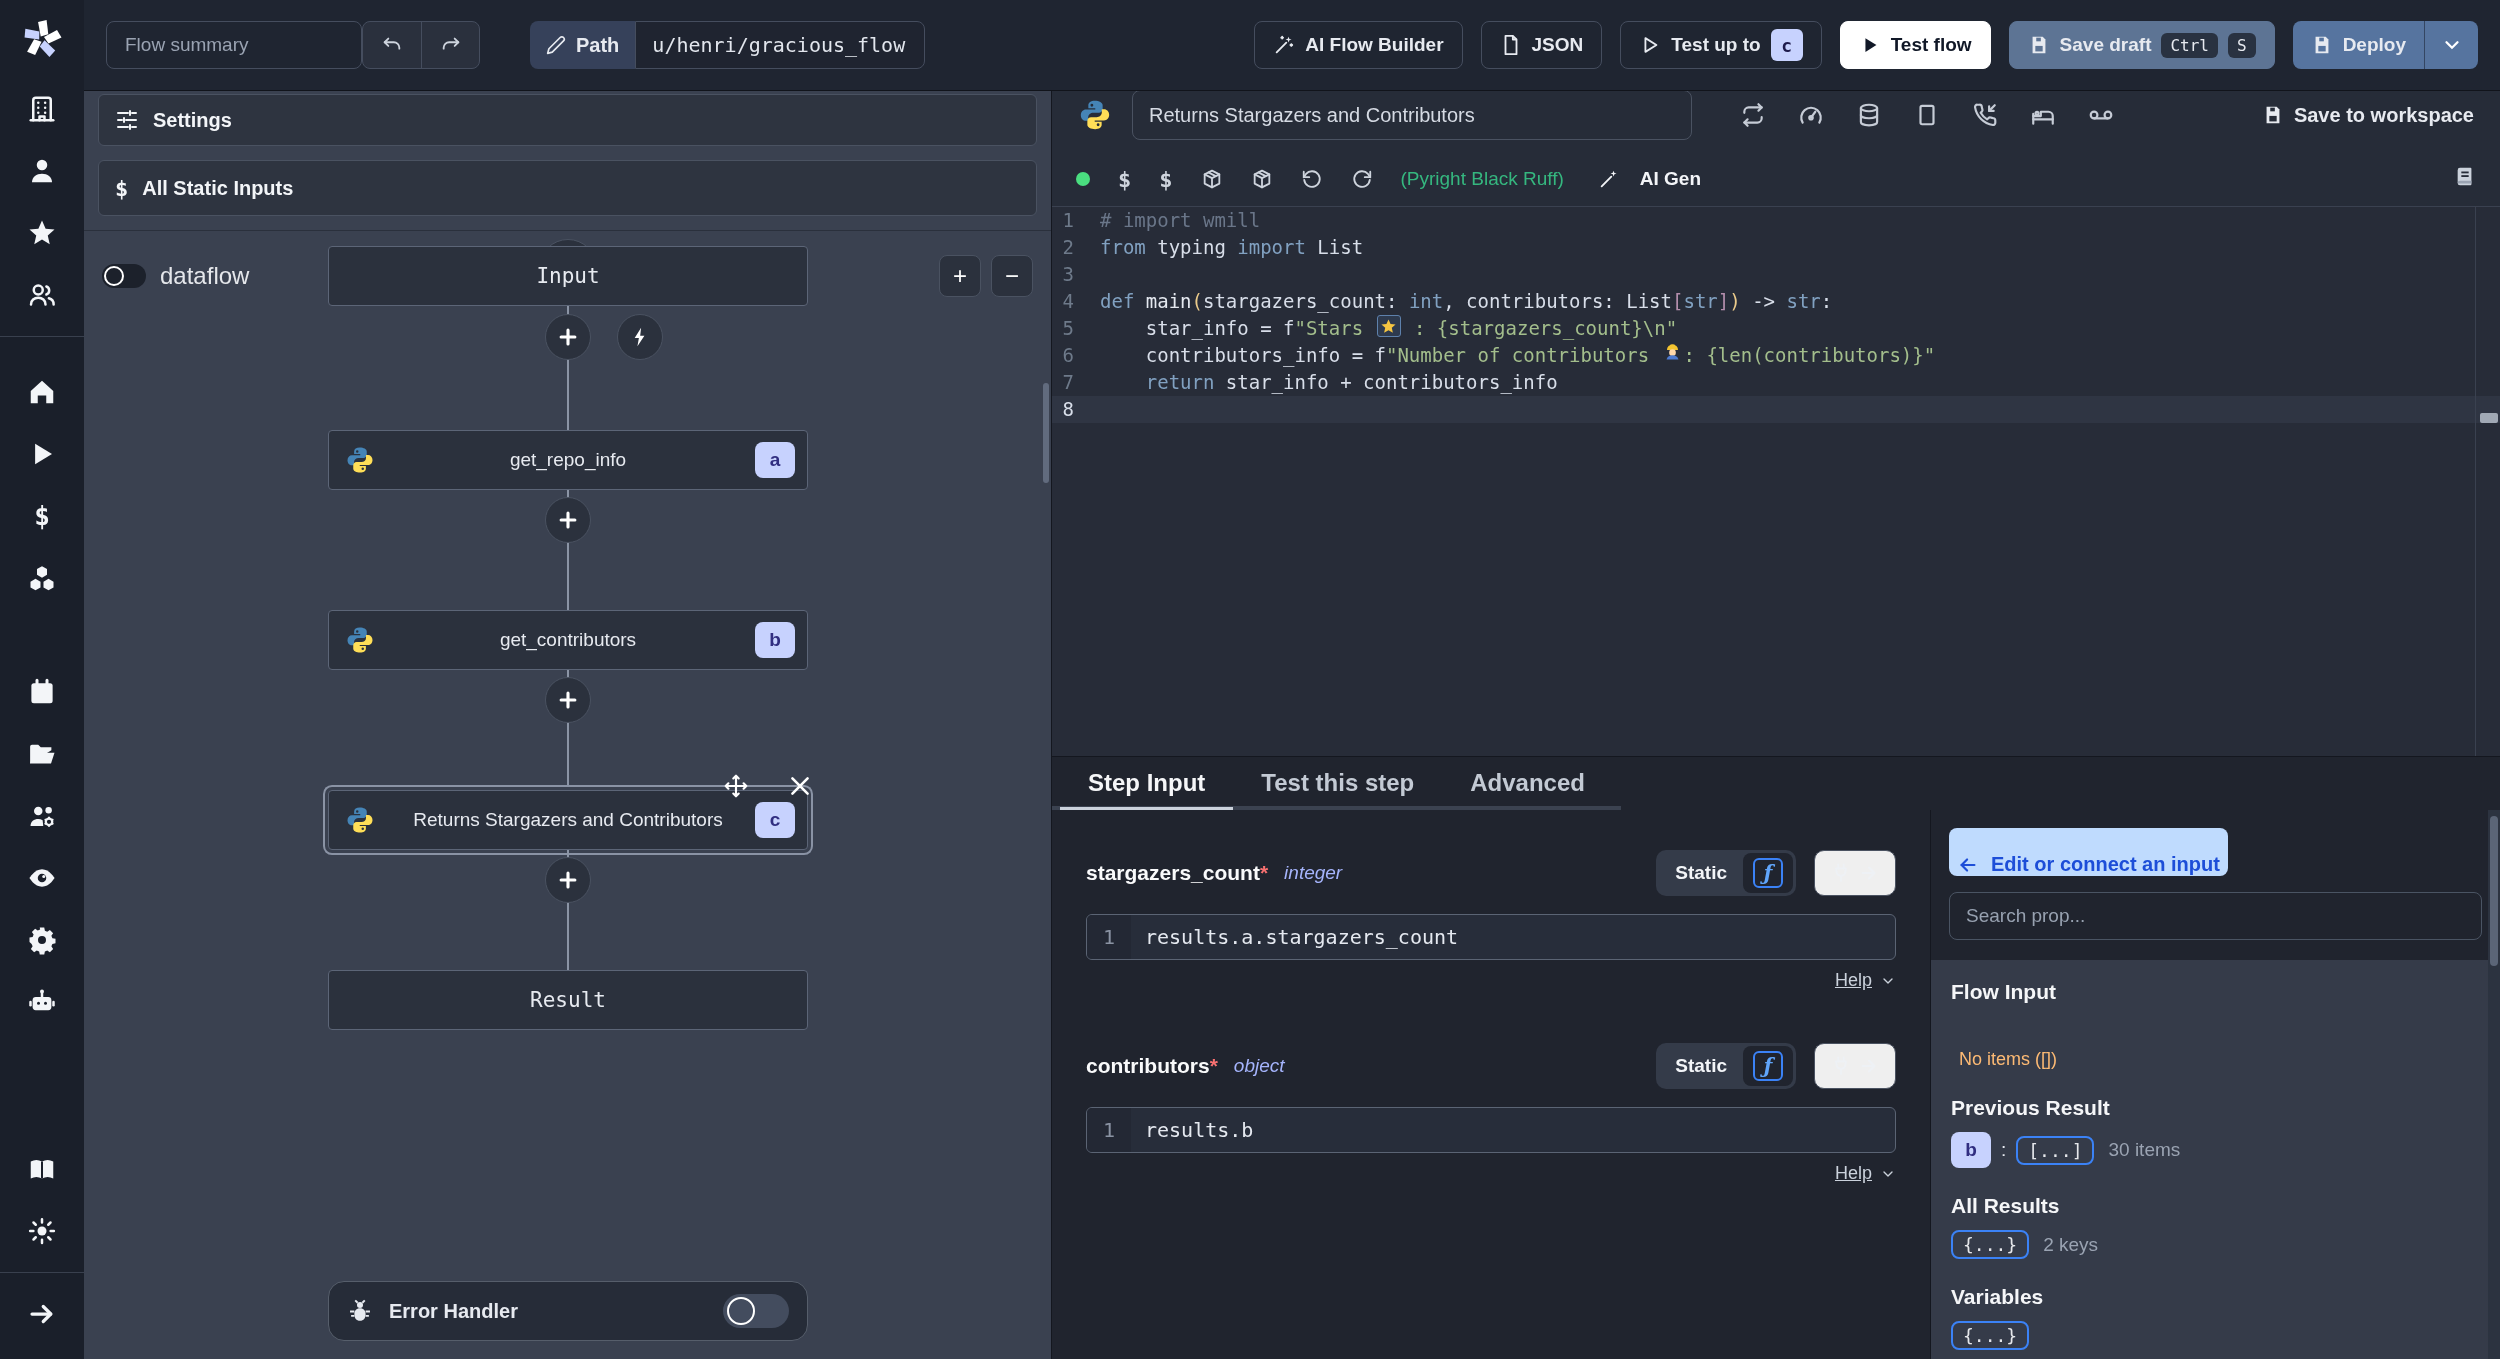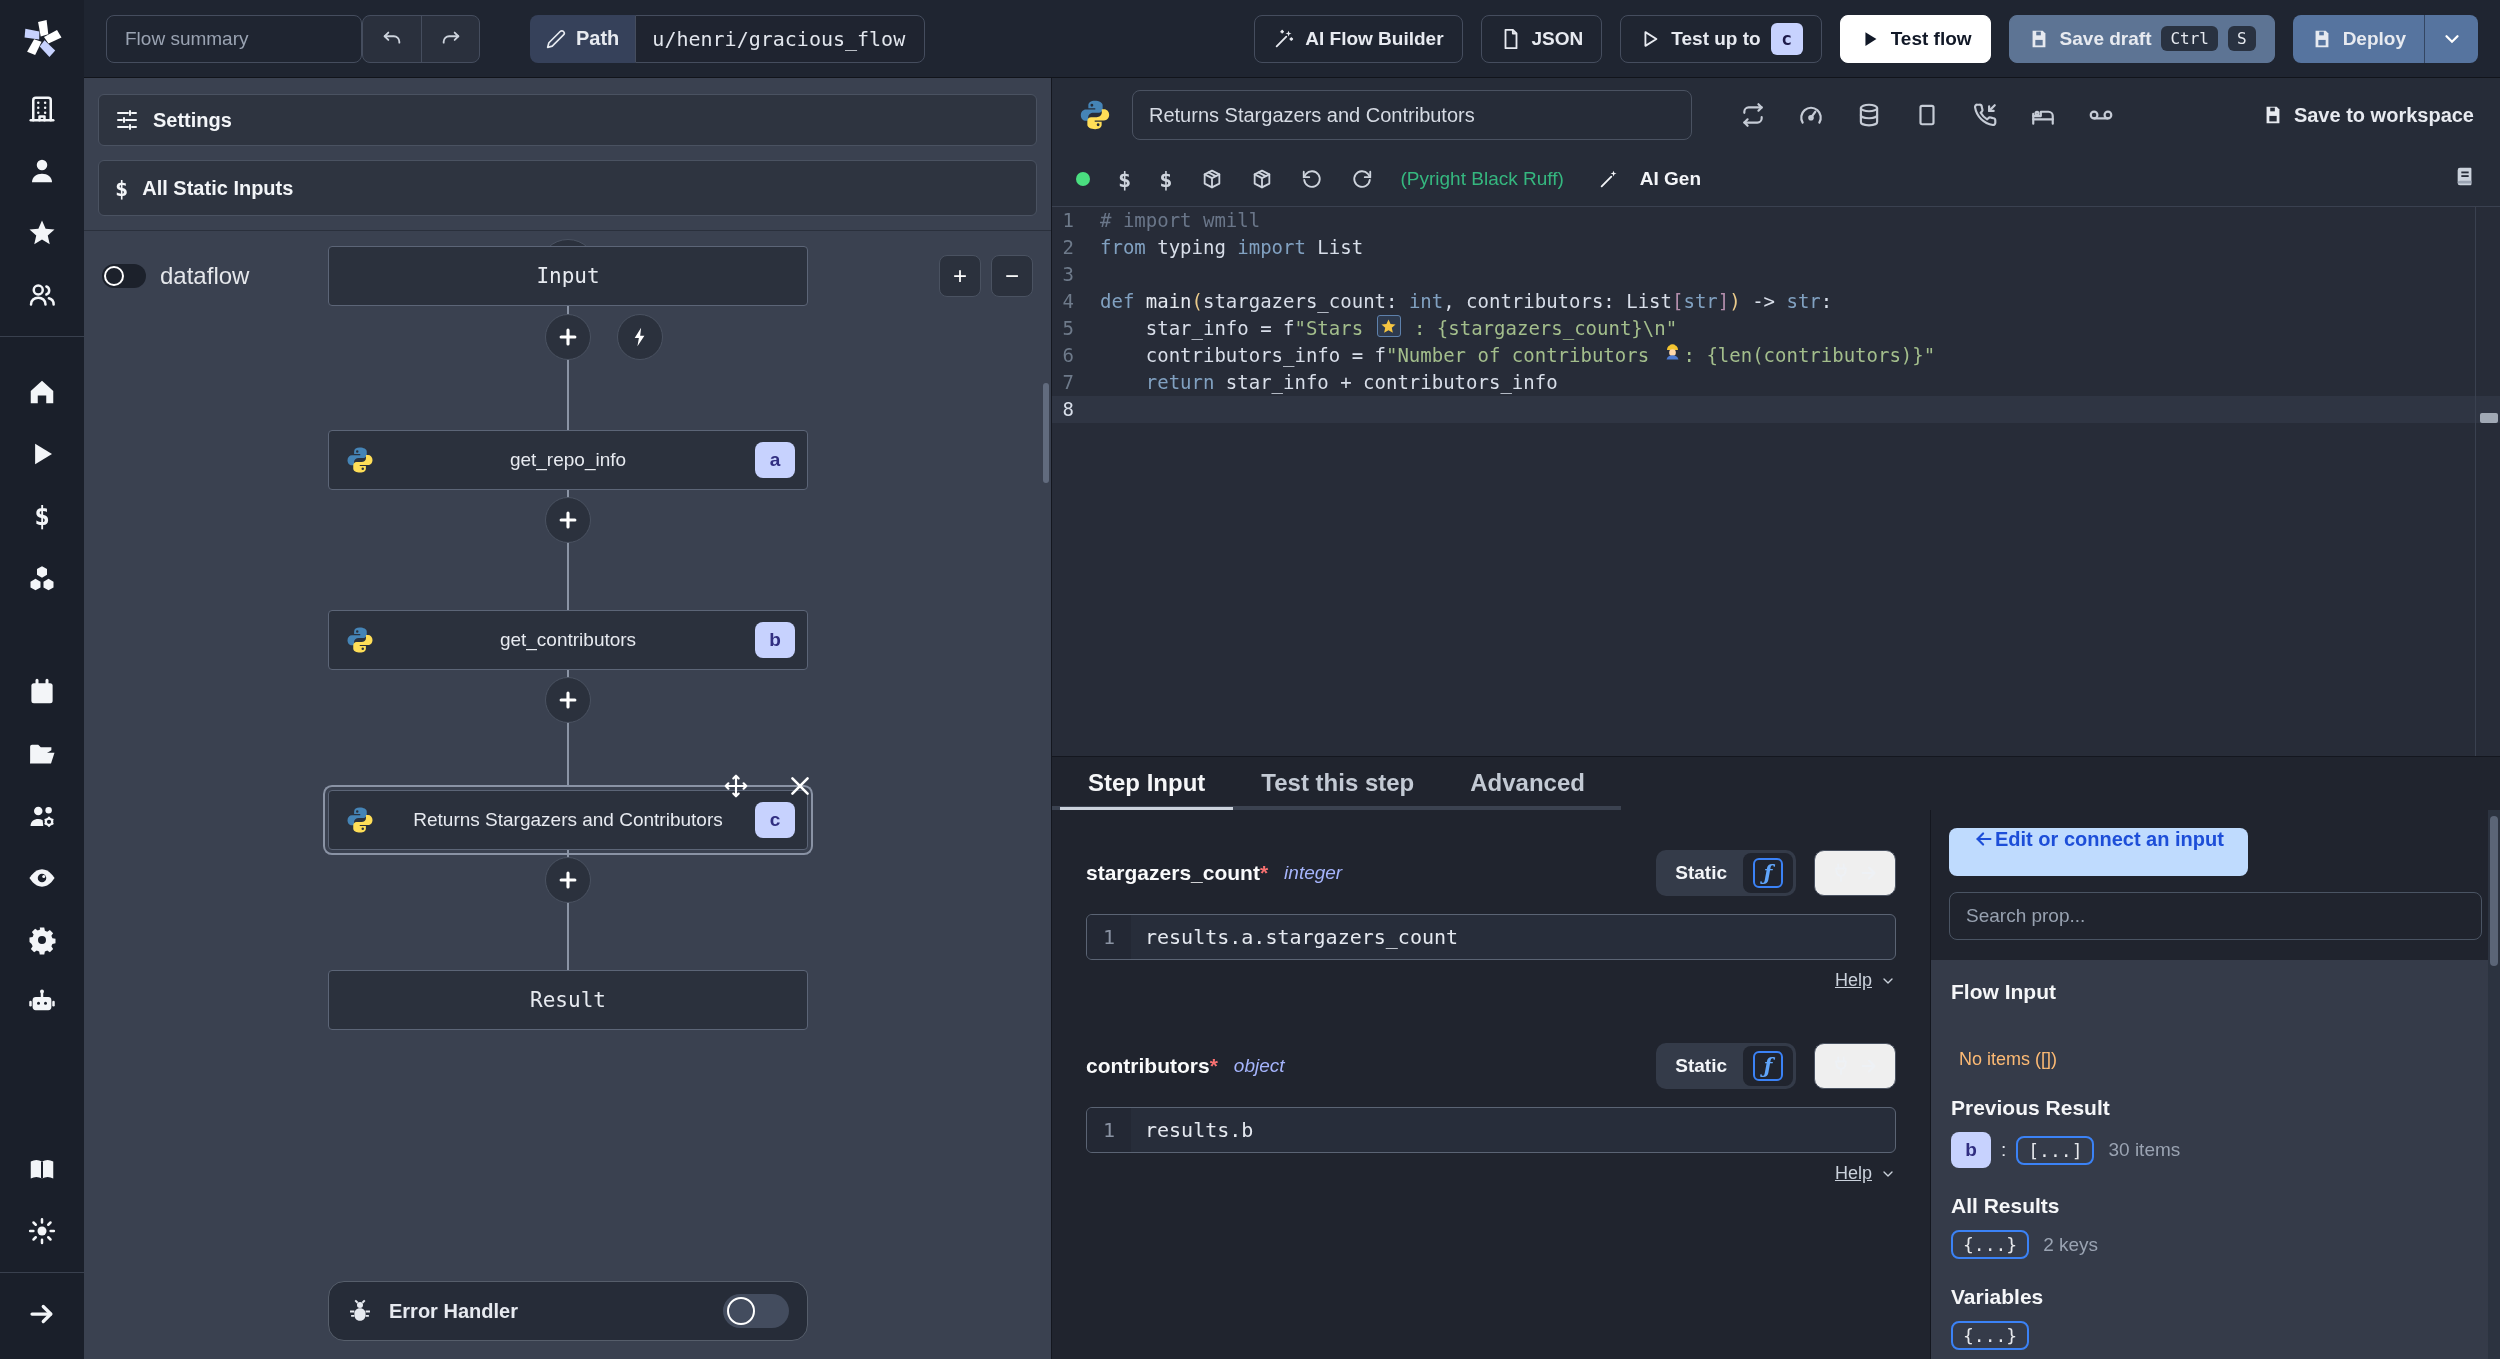--- a/index.html
+++ b/index.html
@@ -2,21 +2,21 @@
 <html><head>
 <meta charset="utf-8">
 <style>
   * { margin:0; padding:0; box-sizing:border-box; }
   html,body { width:2500px; height:1359px; overflow:hidden; background:#20252f;
     font-family:"Liberation Sans", sans-serif; color:#e7eaf0; }
   .mono { font-family:"DejaVu Sans Mono", monospace; }
 
   
   #sidebar { position:absolute; left:0; top:0; width:84px; height:1359px; background:#1a1f2a; z-index:5; display:flex; flex-direction:column; align-items:center; }
-  #topbar  { position:absolute; left:84px; top:0; right:0; height:78px; background:#1f2531; border-bottom:1px solid #11141b; display:flex; align-items:center; padding:0 22px; gap:0; z-index:4; }
+  #topbar  { position:absolute; left:84px; top:0; right:0; height:91px; background:#1f2531; border-bottom:1px solid #11141b; display:flex; align-items:center; padding:0 22px; gap:0; z-index:4; }
   #flow-panel { position:absolute; left:84px; top:78px; width:968px; bottom:0; background:#3a4150; border-right:1px solid #14171f; overflow:hidden; }
   #right-panel { position:absolute; left:1052px; top:78px; right:0; bottom:0; background:#262c38; display:flex; flex-direction:column; }
 
   
   .logo-box { height:78px; display:flex; align-items:center; justify-content:center; width:100%; }
   .sb-group { display:flex; flex-direction:column; align-items:center; width:100%; }
   .sb-item { width:100%; height:62px; display:flex; align-items:center; justify-content:center; color:#f3f5f8; cursor:pointer; }
   .sb-item svg { width:30px; height:30px; }
   .sb-divider { width:100%; height:1px; background:#39404e; margin:10px 0; }
   .sb-spacer { flex:1; }
@@ -124,21 +124,21 @@
   .expr-box { margin-top:18px; height:46px; background:#272d3a; border:1px solid #5b6474; border-radius:6px; display:flex; align-items:center; font-family:"DejaVu Sans Mono",monospace; font-size:20px; overflow:hidden; cursor:text; }
   .expr-box .ln { width:44px; text-align:center; color:#8a93a3; background:#232834; height:100%; display:flex; align-items:center; justify-content:center; }
   .expr-box .ex { padding-left:14px; color:#e5e9f0; }
   .help-row { display:flex; justify-content:flex-end; align-items:center; gap:8px; margin-top:10px; color:#cbd2dc; font-size:18px; }
   .help-link { text-decoration:underline; cursor:pointer; }
   .help-row svg { width:16px; height:16px; }
 
   
   #props-col { flex:1; border-left:1px solid #14171f; display:flex; flex-direction:column; position:relative; }
   #props-top { background:#20242e; padding:18px 18px 20px; }
-  #edit-connect { background:#bfdbfe; color:#1d4ed8; border:none; border-radius:8px; height:48px; display:flex; align-items:flex-start; padding:0 24px; font-size:20px; font-weight:700; cursor:pointer; }
+  #edit-connect { background:#bfdbfe; color:#1d4ed8; border:none; border-radius:8px; height:48px; display:flex; align-items:flex-end; gap:12px; padding:0 8px; font-size:20px; font-weight:700; cursor:pointer; }
   #edit-connect svg { width:22px; height:22px; }
   #search-prop { margin-top:16px; width:100%; height:48px; background:transparent; border:1px solid #4a5463; border-radius:8px; color:#e7eaf0; font-size:19px; padding:0 16px; font-family:"Liberation Sans",sans-serif; }
   #search-prop::placeholder { color:#97a1b0; }
   #props-body { flex:1; background:#353b49; padding:20px 20px 0; overflow:hidden; }
   .prop-section { margin-bottom:26px; }
   .prop-title { font-size:21px; font-weight:700; color:#f5f6f8; margin-bottom:12px; }
   .prop-empty { color:#fdba74; font-size:18px; padding-left:8px;margin-top:45px; }
   .prop-row { display:flex; align-items:center; gap:10px; }
   .pbadge { min-width:40px; height:36px; background:#c7d2fe; color:#312e81; border-radius:8px; display:flex; align-items:center; justify-content:center; font-weight:700; font-size:19px; cursor:pointer; }
   .pcolon { color:#e7eaf0; font-size:19px; }

